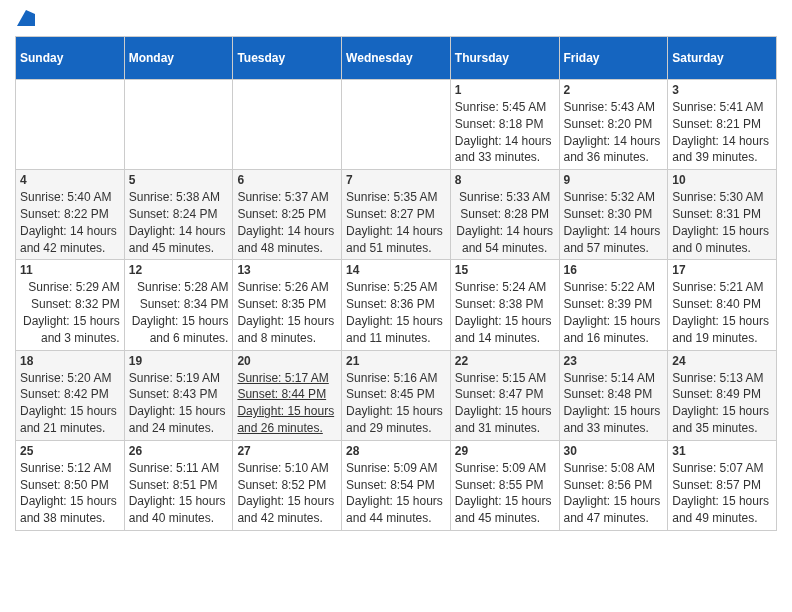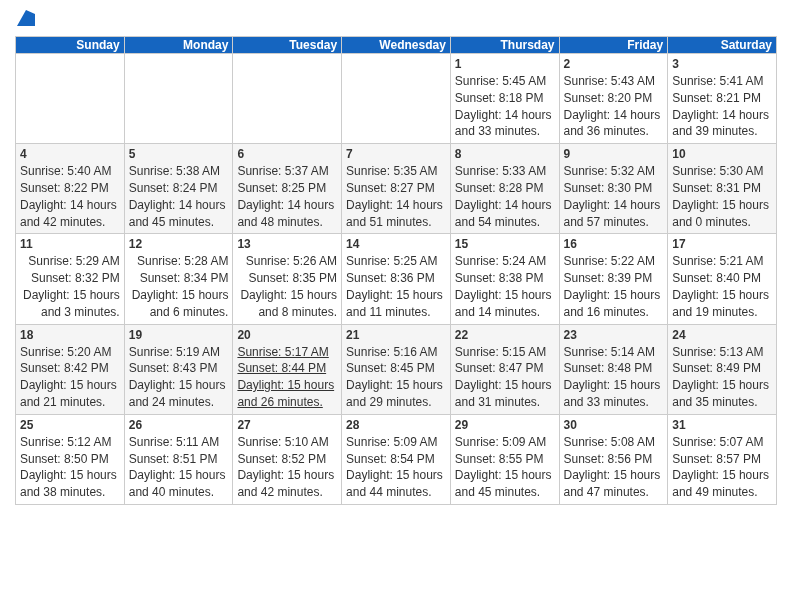--- a/index.html
+++ b/index.html
@@ -55,22 +55,22 @@
     }
     .calendar {
       width: 100%;
       border-collapse: collapse;
     }
     .calendar th {
       background: #1565c0;
       color: #fff;
       font-size: 12px;
       font-weight: bold;
-      padding: 1px 4px;
-      text-align: right;
+      padding: 14px 4px;
+      text-align: left;
       border: 1px solid #ccc;
     }
     .calendar td {
       border: 1px solid #ccc;
       vertical-align: top;
       padding: 3px 4px;
       width: calc(100% / 7);
       height: 86px;
       font-size: 9.5px;
       color: #333;
@@ -180,21 +180,21 @@
           </td>
           <td>
             <span class="day-num">7</span>
             <div class="day-info" style="white-space: pre-line;">Sunrise: 5:35 AM
 Sunset: 8:27 PM
 Daylight: 14 hours
 and 51 minutes.</div>
           </td>
           <td>
             <span class="day-num">8</span>
-            <div class="day-info" style="white-space: pre-line;">Sunrise: 5:33 AM
+            <div class="day-info" style="white-space: pre-line; text-align: center;">Sunrise: 5:33 AM
 Sunset: 8:28 PM
 Daylight: 14 hours
 and 54 minutes.</div>
           </td>
           <td>
             <span class="day-num">9</span>
             <div class="day-info" style="white-space: pre-line;">Sunrise: 5:32 AM
 Sunset: 8:30 PM
 Daylight: 14 hours
 and 57 minutes.</div>
@@ -217,21 +217,21 @@
           </td>
           <td>
             <span class="day-num">12</span>
             <div class="day-info" style="white-space: pre-line; text-align: right;">Sunrise: 5:28 AM
 Sunset: 8:34 PM
 Daylight: 15 hours
 and 6 minutes.</div>
           </td>
           <td>
             <span class="day-num">13</span>
-            <div class="day-info" style="white-space: pre-line; text-align: right;">Sunrise: 5:26 AM
+            <div class="day-info" style="white-space: pre-line;">Sunrise: 5:26 AM
 Sunset: 8:35 PM
 Daylight: 15 hours
 and 8 minutes.</div>
           </td>
           <td>
             <span class="day-num">14</span>
             <div class="day-info" style="white-space: pre-line;">Sunrise: 5:25 AM
 Sunset: 8:36 PM
 Daylight: 15 hours
 and 11 minutes.</div>

